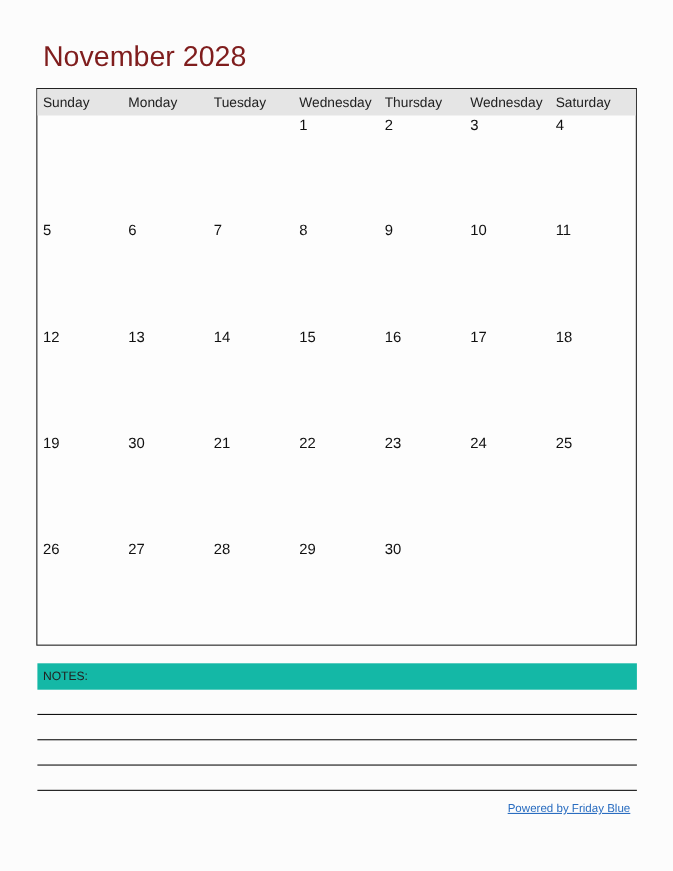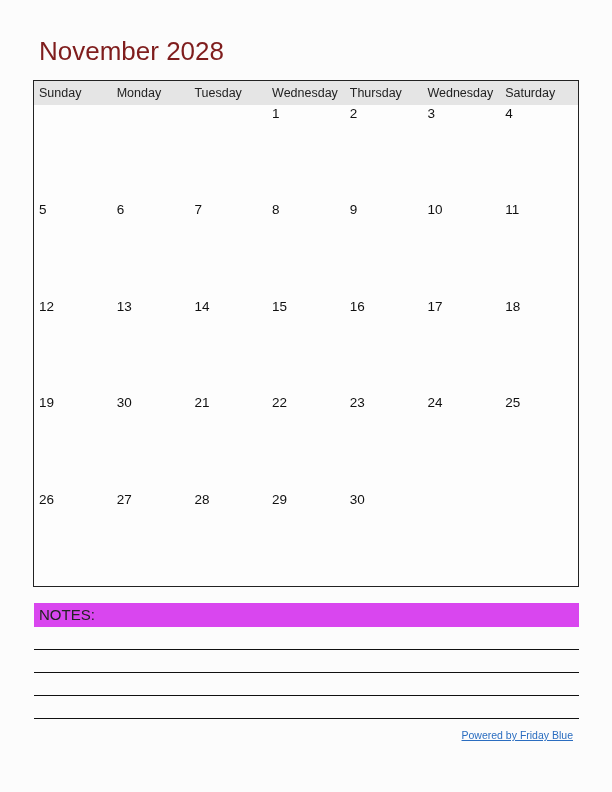--- a/index.html
+++ b/index.html
@@ -4,21 +4,21 @@
 <style>
   html, body { margin:0; padding:0; background:#fcfcfc; }
   body { width:612px; height:792px; position:relative; font-family:"Liberation Sans", sans-serif; color:#111; overflow:hidden; }
   .title { position:absolute; left:39px; top:34px; font-size:26px; line-height:34px; color:#7f1d1d; }
   .cal { position:absolute; left:33px; top:80px; width:544px; height:505px; border:1px solid #222; background:#fdfdfd; }
   .hdr { position:absolute; left:0; top:0; width:544px; height:24px; background:#e5e5e5; display:flex; }
   .hdr div { width:77.7px; font-size:12.5px; padding-left:5px; line-height:24px; box-sizing:border-box; color:#222; }
   .grid { position:absolute; left:0; top:24px; width:544px; }
   .row { display:flex; height:96.4px; }
   .cell { width:77.7px; box-sizing:border-box; padding-left:5px; padding-top:1px; font-size:13.5px; line-height:16px; color:#111; }
-  .notes { position:absolute; left:34px; top:603px; width:545px; height:24px; background:#d946ef; font-size:15px; line-height:24px; padding-left:5px; box-sizing:border-box; color:#222; }
+  .notes { position:absolute; left:34px; top:603px; width:545px; height:24px; background:#14b8a6; font-size:11px; line-height:24px; padding-left:5px; box-sizing:border-box; color:#222; }
   .line { position:absolute; left:34px; width:545px; height:1px; background:#111; }
   .footer { position:absolute; right:39px; top:729px; font-size:10.5px; color:#2a6dc0; text-decoration:underline; }
 </style>
 </head>
 <body>
 
 <div class="title">November 2028</div>
 
 <div class="cal">
   <div class="hdr">

